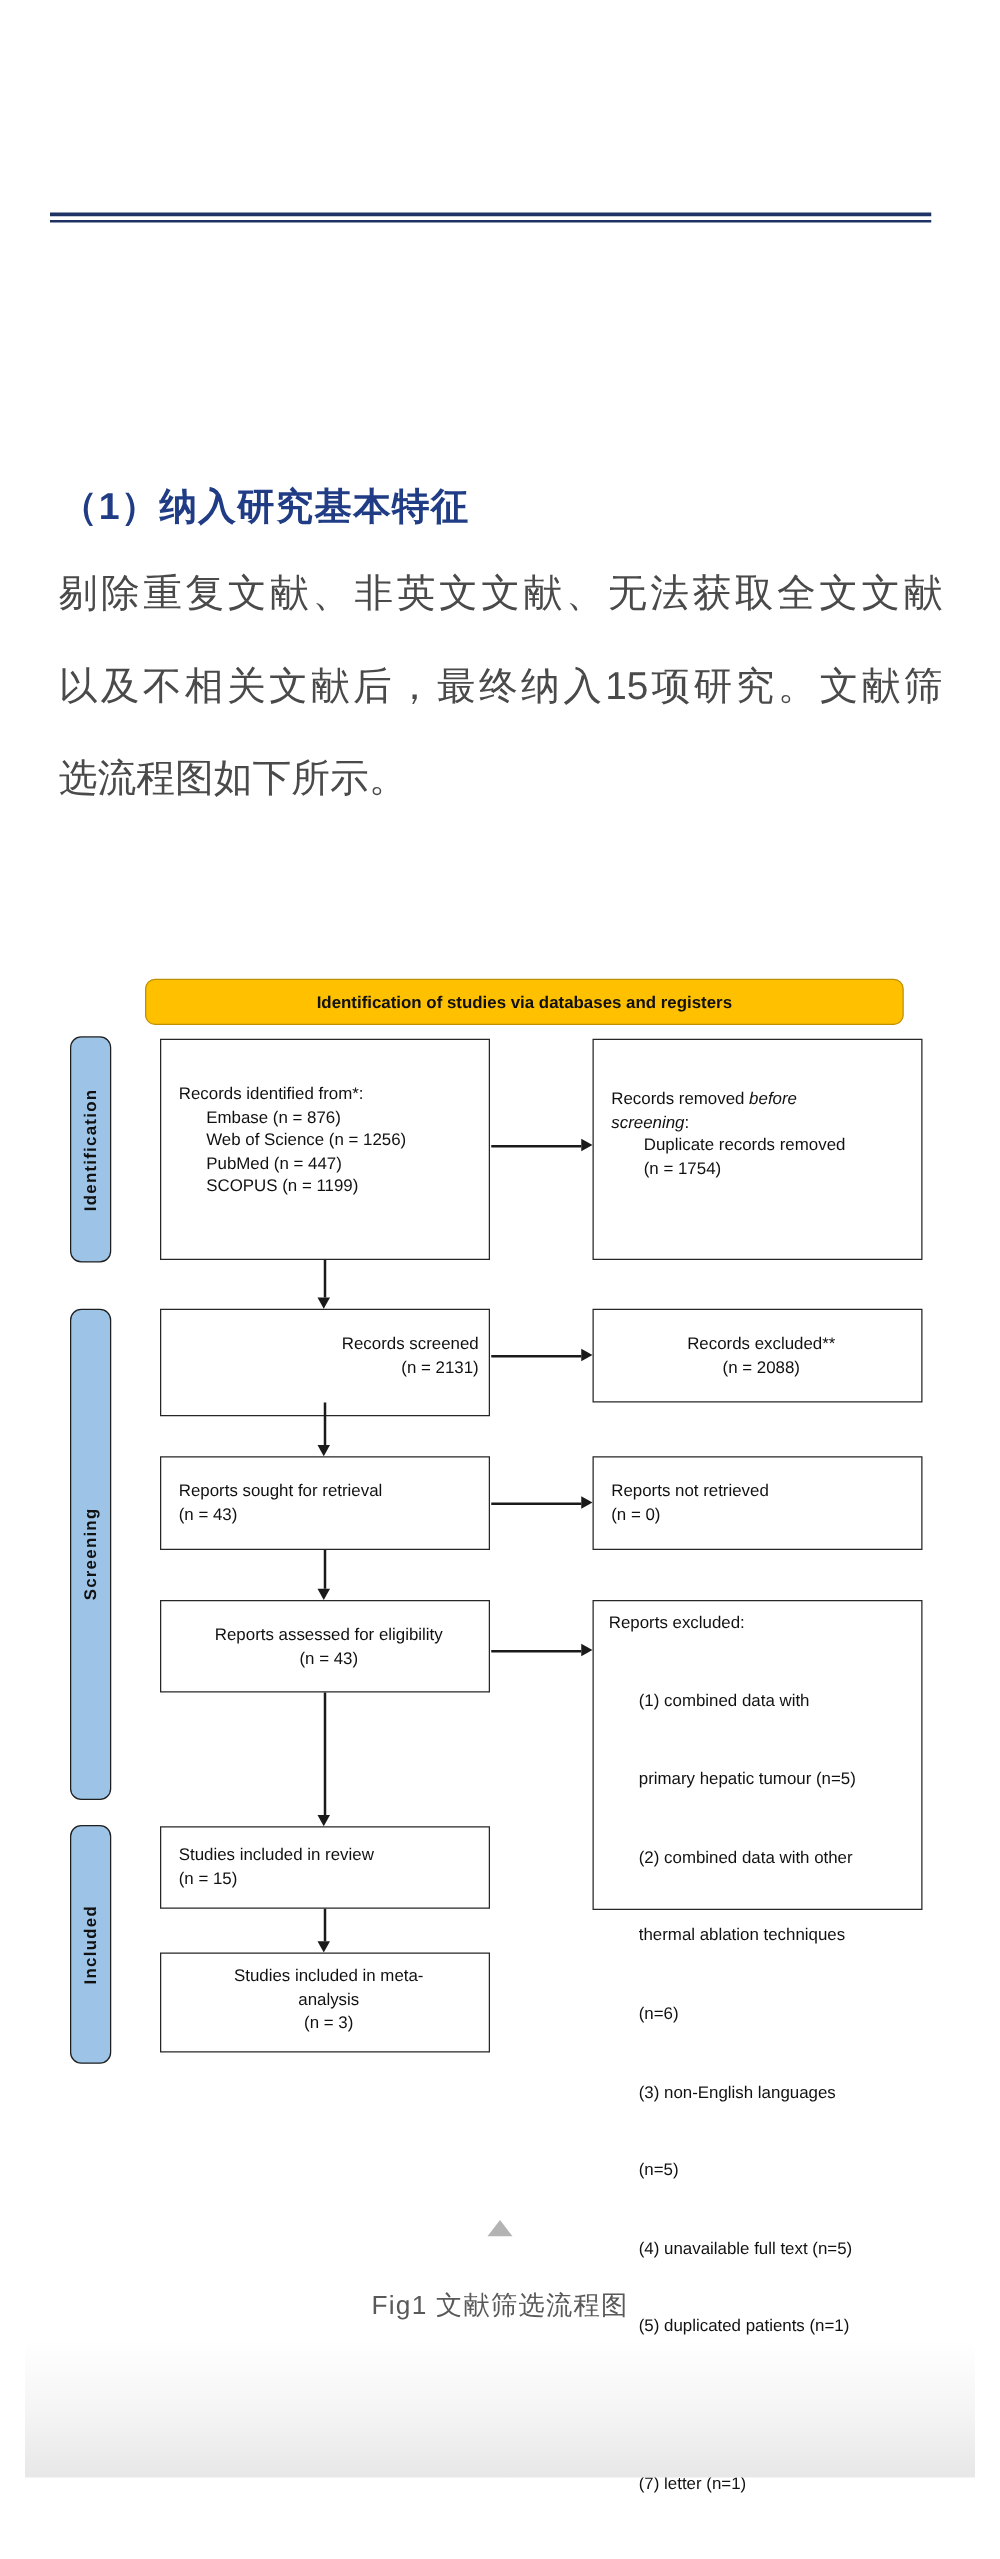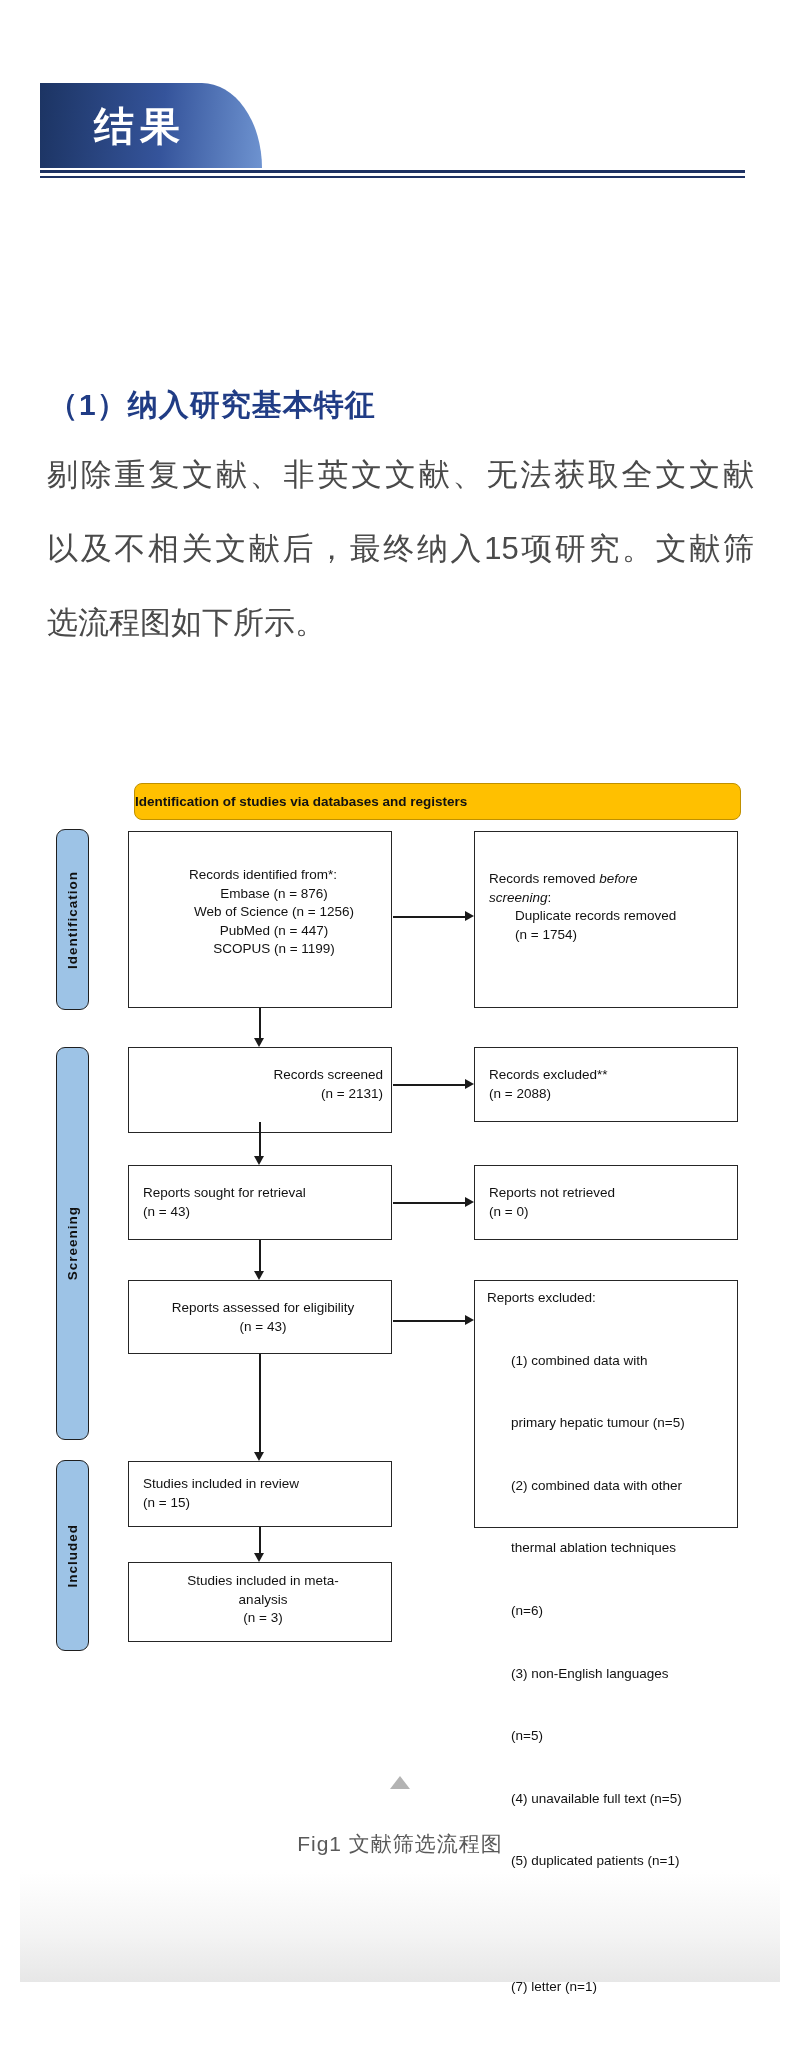--- a/index.html
+++ b/index.html
@@ -25,23 +25,23 @@
 
   
   .section-heading{left:48px;top:385px;font-size:30px;font-weight:bold;color:#203c85;
                    letter-spacing:1px;}
   .paragraph{left:47px;top:438px;width:707px;font-size:31px;color:#4a4a4a;}
   .para-line{height:74px;line-height:74px;text-align:justify;}
   .para-line.jfull{text-align-last:justify;}
 
   
   .diagram{left:0;top:775px;width:800px;height:900px;font-size:13.5px;color:#111111;}
-  .dg-banner{left:134px;top:8px;width:607px;height:37px;background:#FFC000;
+  .dg-banner{left:116px;top:8px;width:607px;height:37px;background:#FFC000;
              border:1px solid #bf9000;border-radius:8px;box-sizing:border-box;
-             display:flex;align-items:center;font-weight:bold;}
+             display:flex;align-items:center;justify-content:center;font-weight:bold;}
   .stage{left:56px;width:33px;background:#9DC3E6;border:1.5px solid #1f1f1f;
          border-radius:9px;box-sizing:border-box;display:flex;align-items:center;
          justify-content:center;}
   .stage span{writing-mode:vertical-rl;transform:rotate(180deg);font-weight:bold;
               font-size:13.5px;letter-spacing:1px;white-space:nowrap;}
   .fbox{background:#ffffff;border:1.5px solid #262626;box-sizing:border-box;
         line-height:18.5px;}
   .lcol{left:128px;width:264px;}
   .rcol{left:474px;width:264px;}
   .indent{padding-left:22px;}
@@ -60,23 +60,20 @@
   .fig-caption{left:0;top:1830px;width:800px;text-align:center;font-size:21px;
                color:#595959;letter-spacing:1px;}
   .bottom-band{left:20px;top:1872px;width:760px;height:110px;
                background:linear-gradient(180deg,#ffffff 0%,#f4f4f4 55%,#e7e7e7 100%);}
 </style>
 </head>
 <body>
 
 <div class="page">
 
-  <div class="abs banner">
-    <div class="banner-text">结果</div>
-  </div>
   <div class="abs divider"></div>
 
   <div class="abs section-heading">（1）纳入研究基本特征</div>
   <div class="abs paragraph">
     <div class="para-line jfull">剔除重复文献、非英文文献、无法获取全文文献</div>
     <div class="para-line jfull">以及不相关文献后，最终纳入15项研究。文献筛</div>
     <div class="para-line">选流程图如下所示。</div>
   </div>
 
   <div class="abs diagram">
@@ -88,39 +85,39 @@
     <div class="abs stage" style="top:54px;height:181px;">
       <span>Identification</span>
     </div>
     <div class="abs stage" style="top:272px;height:393px;">
       <span>Screening</span>
     </div>
     <div class="abs stage" style="top:685px;height:191px;">
       <span>Included</span>
     </div>
 
-    <div class="abs fbox lcol" style="top:56px;height:177px;padding:34px 8px 0 14px;text-align:center;">
+    <div class="abs fbox lcol" style="top:56px;height:177px;padding:34px 8px 0 14px;">
       <div>Records identified from*:</div>
       <div class="indent">Embase (n = 876)</div>
       <div class="indent">Web of Science (n = 1256)</div>
       <div class="indent">PubMed (n = 447)</div>
       <div class="indent">SCOPUS (n = 1199)</div>
     </div>
     <div class="abs fbox rcol" style="top:56px;height:177px;padding:38px 8px 0 14px;">
       <div><span>Records removed </span><i>before</i></div>
       <div><i>screening</i><span>:</span></div>
       <div class="indent26">Duplicate records removed</div>
       <div class="indent26">(n = 1754)</div>
     </div>
 
     <div class="abs fbox lcol" style="top:272px;height:86px;padding:18px 8px 0 14px;text-align:right;">
       <div>Records screened</div>
       <div>(n = 2131)</div>
     </div>
-    <div class="abs fbox rcol" style="top:272px;height:75px;padding:18px 8px 0 14px;">
+    <div class="abs fbox rcol" style="top:272px;height:75px;padding:18px 8px 0 14px;text-align:center;">
       <div>Records excluded**</div>
       <div>(n = 2088)</div>
     </div>
 
     <div class="abs fbox lcol" style="top:390px;height:75px;padding:18px 8px 0 14px;">
       <div>Reports sought for retrieval</div>
       <div>(n = 43)</div>
     </div>
     <div class="abs fbox rcol" style="top:390px;height:75px;padding:18px 8px 0 14px;">
       <div>Reports not retrieved</div>

